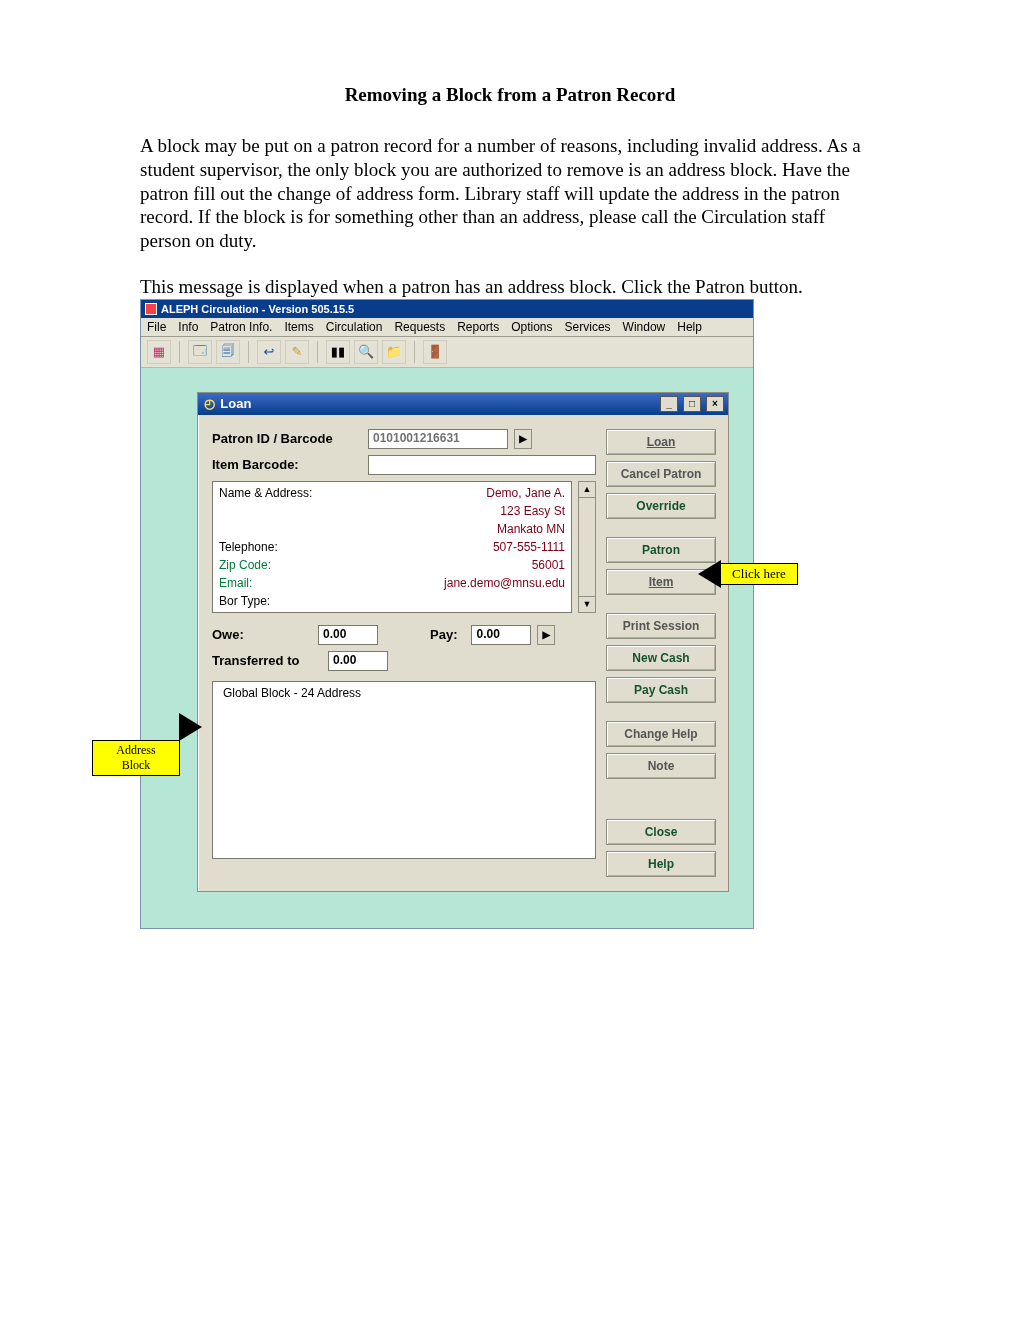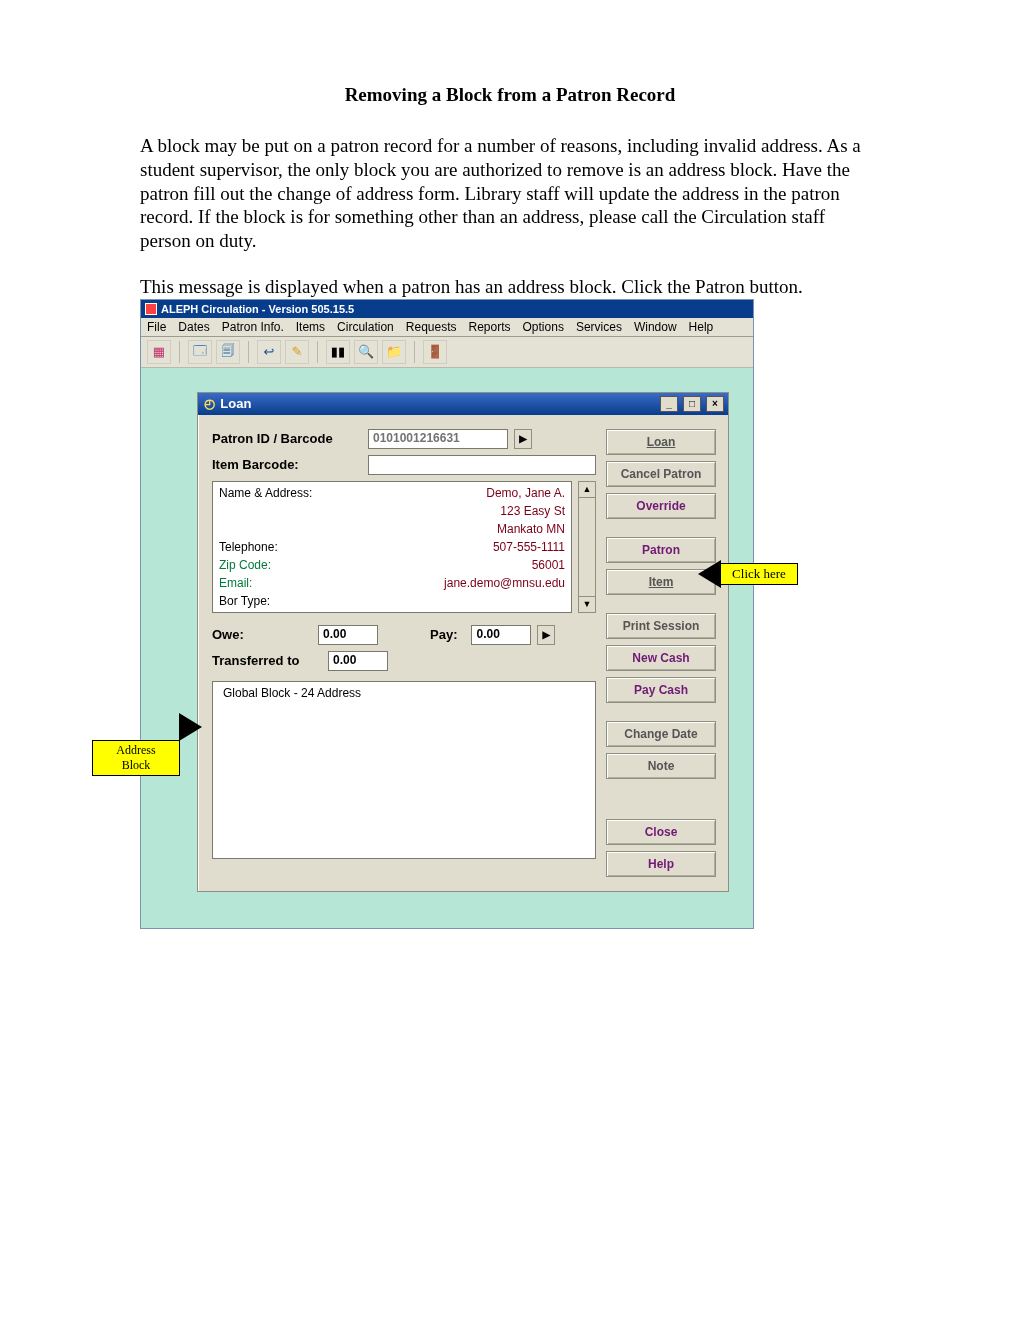--- a/index.html
+++ b/index.html
@@ -127,21 +127,21 @@
     box-shadow: 1px 1px 0 #fff inset, -1px -1px 0 #b0ae9f inset;
     font-family: Tahoma, Arial, sans-serif;
     font-size: 12px;
     font-weight: bold;
     color: #555;
     display: flex; align-items: center; justify-content: center;
     padding: 0 4px;
     white-space: nowrap;
     overflow: hidden;
   }
-  .sidebtn.active { color: #701a75; }
+  .sidebtn.active { color: #14532d; }
   .side-spacer-s { height: 6px; }
   .side-spacer-m { height: 28px; }
   .fieldrow {
     display: flex;
     align-items: center;
     gap: 6px;
     margin-bottom: 6px;
     font-weight: bold;
     font-size: 13px;
     font-family: Verdana, Arial, sans-serif;
@@ -279,21 +279,21 @@
 
   <div class="shot-wrapper">
 
     <div class="app-frame">
       <div class="app-titlebar">
         <span class="icon-box"></span>
         <span>ALEPH Circulation - Version 505.15.5</span>
       </div>
       <div class="mainmenu">
         <span>File</span>
-        <span>Dates</span>
+        <span>Info</span>
         <span>Patron Info.</span>
         <span>Items</span>
         <span>Circulation</span>
         <span>Requests</span>
         <span>Reports</span>
         <span>Options</span>
         <span>Services</span>
         <span>Window</span>
         <span>Help</span>
       </div>
@@ -403,21 +403,21 @@
                   <span>Print Session</span>
                 </div>
               <div class="sidebtn active">
                   <span>New Cash</span>
                 </div>
               <div class="sidebtn active">
                   <span>Pay Cash</span>
                 </div>
               <div class="side-spacer-s"></div>
               <div class="sidebtn">
-                  <span>Change Date</span>
+                  <span>Change Help</span>
                 </div>
               <div class="sidebtn">
                   <span>Note</span>
                 </div>
               <div class="side-spacer-m"></div>
               <div class="sidebtn active">
                   <span>Close</span>
                 </div>
               <div class="sidebtn active">
                   <span>Help</span>

